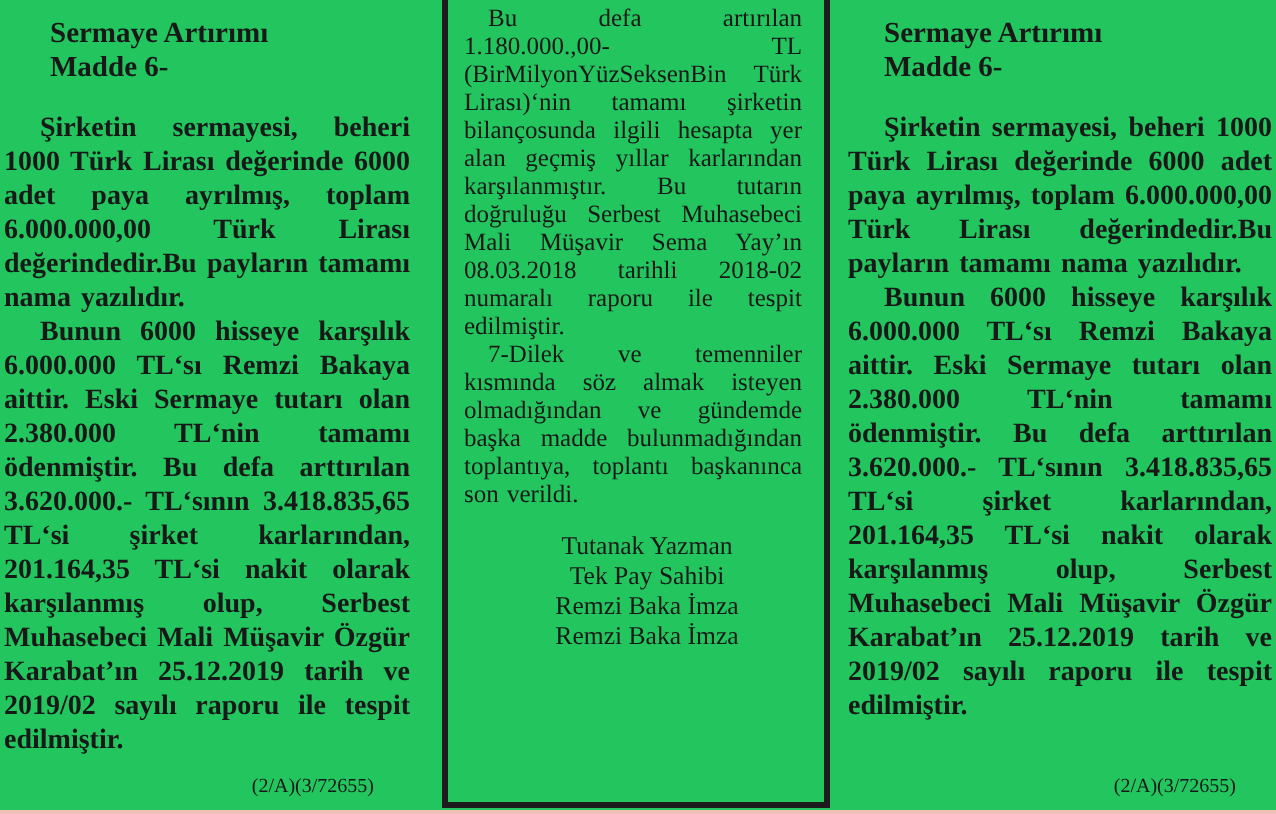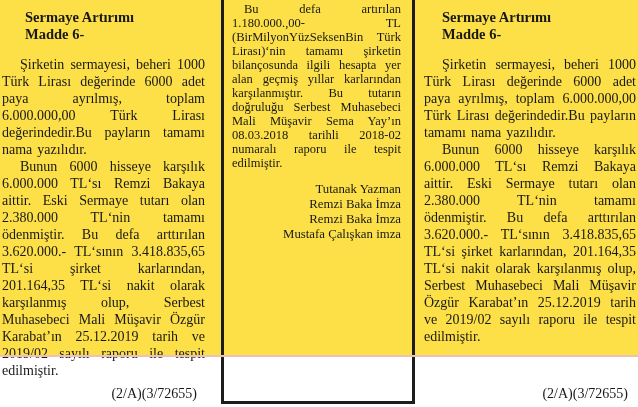--- a/index.html
+++ b/index.html
@@ -5,22 +5,22 @@
   html, body { margin: 0; padding: 0; }
   body {
     width: 638px; height: 407px;
     background: #ffffff;
     font-family: "Liberation Serif", "DejaVu Serif", serif;
     color: #181818;
     overflow: hidden;
   }
   .page {
     position: relative;
-    width: 638px; height: 357px;
-    background: #fde047;
+    width: 638px; height: 407px;
+    background: #22c55e;
   }
 
   
   .article-col {
     position: absolute;
     top: 0;
     font-size: 14px;
     line-height: 17px;
     text-align: justify;
   }
@@ -35,26 +35,27 @@
     text-align: left;
   }
   .col-left  .article-heading { padding-left: 23px; }
   .col-right .article-heading { padding-left: 18px; }
 
   .article-body { margin-top: 14px; }
   .article-body p {
     margin: 0;
     text-indent: 18px;
     word-spacing: 1.5px;
+    font-weight: bold;
   }
 
   .col-ref {
     position: absolute;
-    bottom: 6px; right: 8px;
-    font-size: 14px;
+    bottom: 6px; right: 18px;
+    font-size: 10px;
     line-height: 15px;
   }
 
   
   .mid-box {
     position: absolute;
     left: 221px; top: 0;
     width: 194px; height: 404px;
     box-sizing: border-box;
     border-left: 3px solid #1c1c1c;
@@ -68,21 +69,21 @@
   .mid-box p {
     margin: 0;
     text-indent: 12px;
     word-spacing: 1px;
   }
   .signature-block {
     margin-top: 12px;
     margin-left: 14px;
     font-size: 12.8px;
     line-height: 15px;
-    text-align: right;
+    text-align: center;
   }
 
   
   .scan-edge {
     position: absolute;
     left: 0; bottom: 0;
     width: 638px; height: 2px;
     background: #eec0b6;
   }
 </style>
@@ -98,25 +99,26 @@
     </div>
     <div class="article-body">
       <p>Şirketin sermayesi, beheri 1000 Türk Lirası değerinde 6000 adet paya ayrılmış, toplam 6.000.000,00 Türk Lirası değerindedir.Bu payların tamamı nama yazılıdır.</p>
       <p>Bunun 6000 hisseye karşılık 6.000.000 TL‘sı Remzi Bakaya aittir. Eski Sermaye tutarı olan 2.380.000 TL‘nin tamamı ödenmiştir. Bu defa arttırılan 3.620.000.- TL‘sının 3.418.835,65 TL‘si şirket karlarından, 201.164,35 TL‘si nakit olarak karşılanmış olup, Serbest Muhasebeci Mali Müşavir Özgür Karabat’ın 25.12.2019 tarih ve 2019/02 sayılı raporu ile tespit edilmiştir.</p>
     </div>
     <div class="col-ref">(2/A)(3/72655)</div>
   </div>
 
   <div class="mid-box">
     <p>Bu defa artırılan 1.180.000.,00- TL (BirMilyonYüzSeksenBin Türk Lirası)‘nin tamamı şirketin bilançosunda ilgili hesapta yer alan geçmiş yıllar karlarından karşılanmıştır. Bu tutarın doğruluğu Serbest Muhasebeci Mali Müşavir Sema Yay’ın 08.03.2018 tarihli 2018-02 numaralı raporu ile tespit edilmiştir.</p>
+    <p>7-Dilek ve temenniler kısmında söz almak isteyen olmadığından ve gündemde başka madde bulunmadığından toplantıya, toplantı başkanınca son verildi.</p>
     <div class="signature-block">
       <div>Tutanak Yazman</div>
+      <div>Tek Pay Sahibi</div>
       <div>Remzi Baka İmza</div>
       <div>Remzi Baka İmza</div>
-      <div>Mustafa Çalışkan imza</div>
     </div>
   </div>
 
   <div class="article-col col-right">
     <div class="article-heading">
       <div>Sermaye Artırımı</div>
       <div>Madde 6-</div>
     </div>
     <div class="article-body">
       <p>Şirketin sermayesi, beheri 1000 Türk Lirası değerinde 6000 adet paya ayrılmış, toplam 6.000.000,00 Türk Lirası değerindedir.Bu payların tamamı nama yazılıdır.</p>

